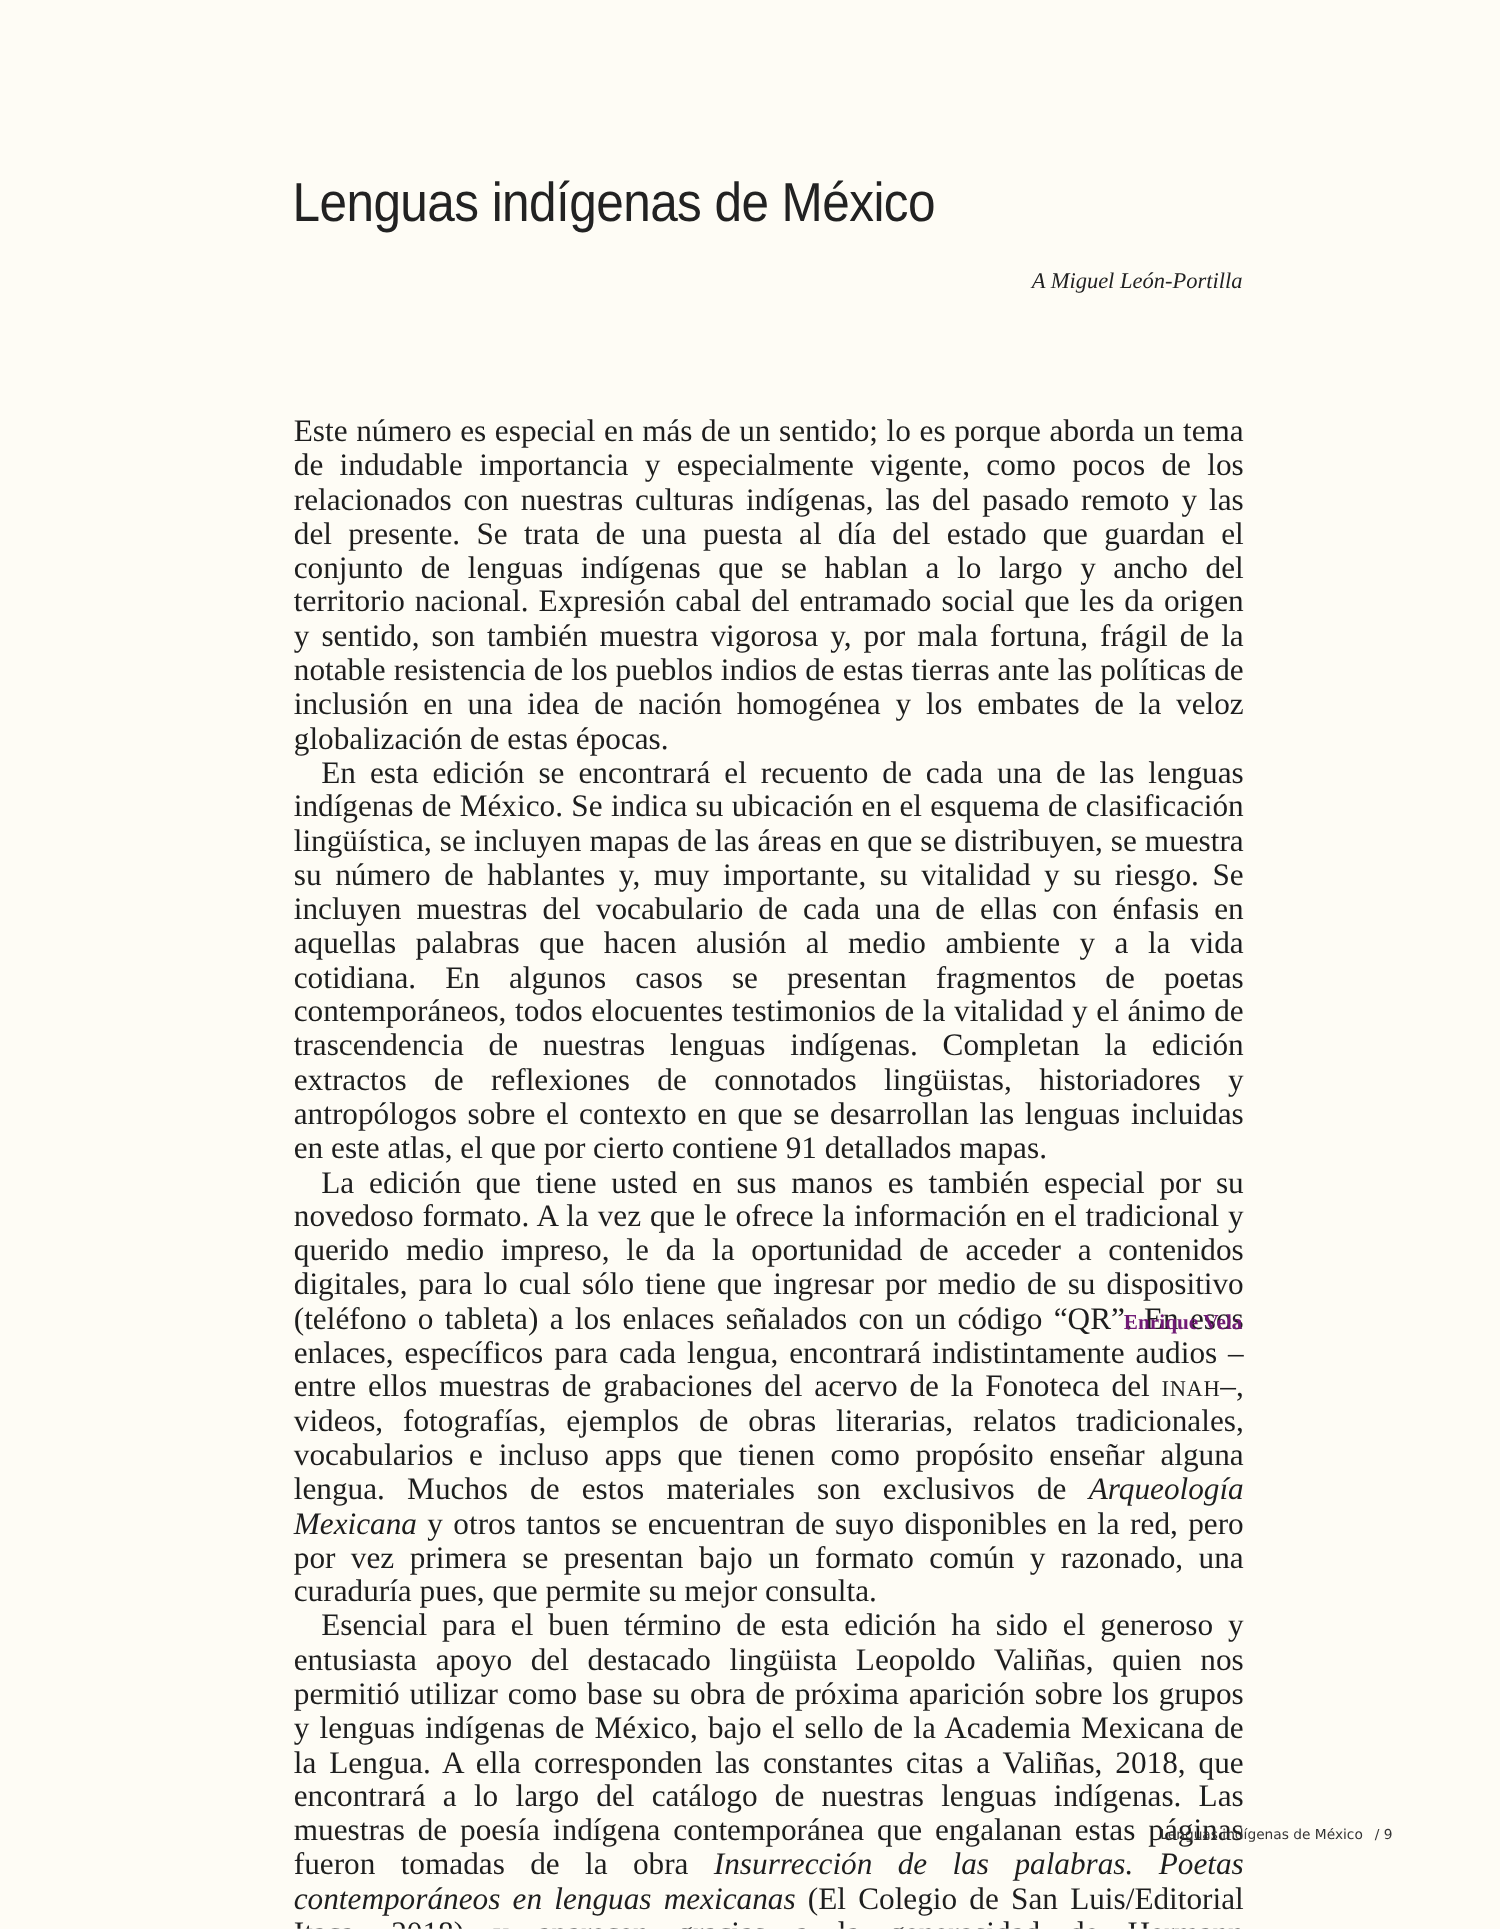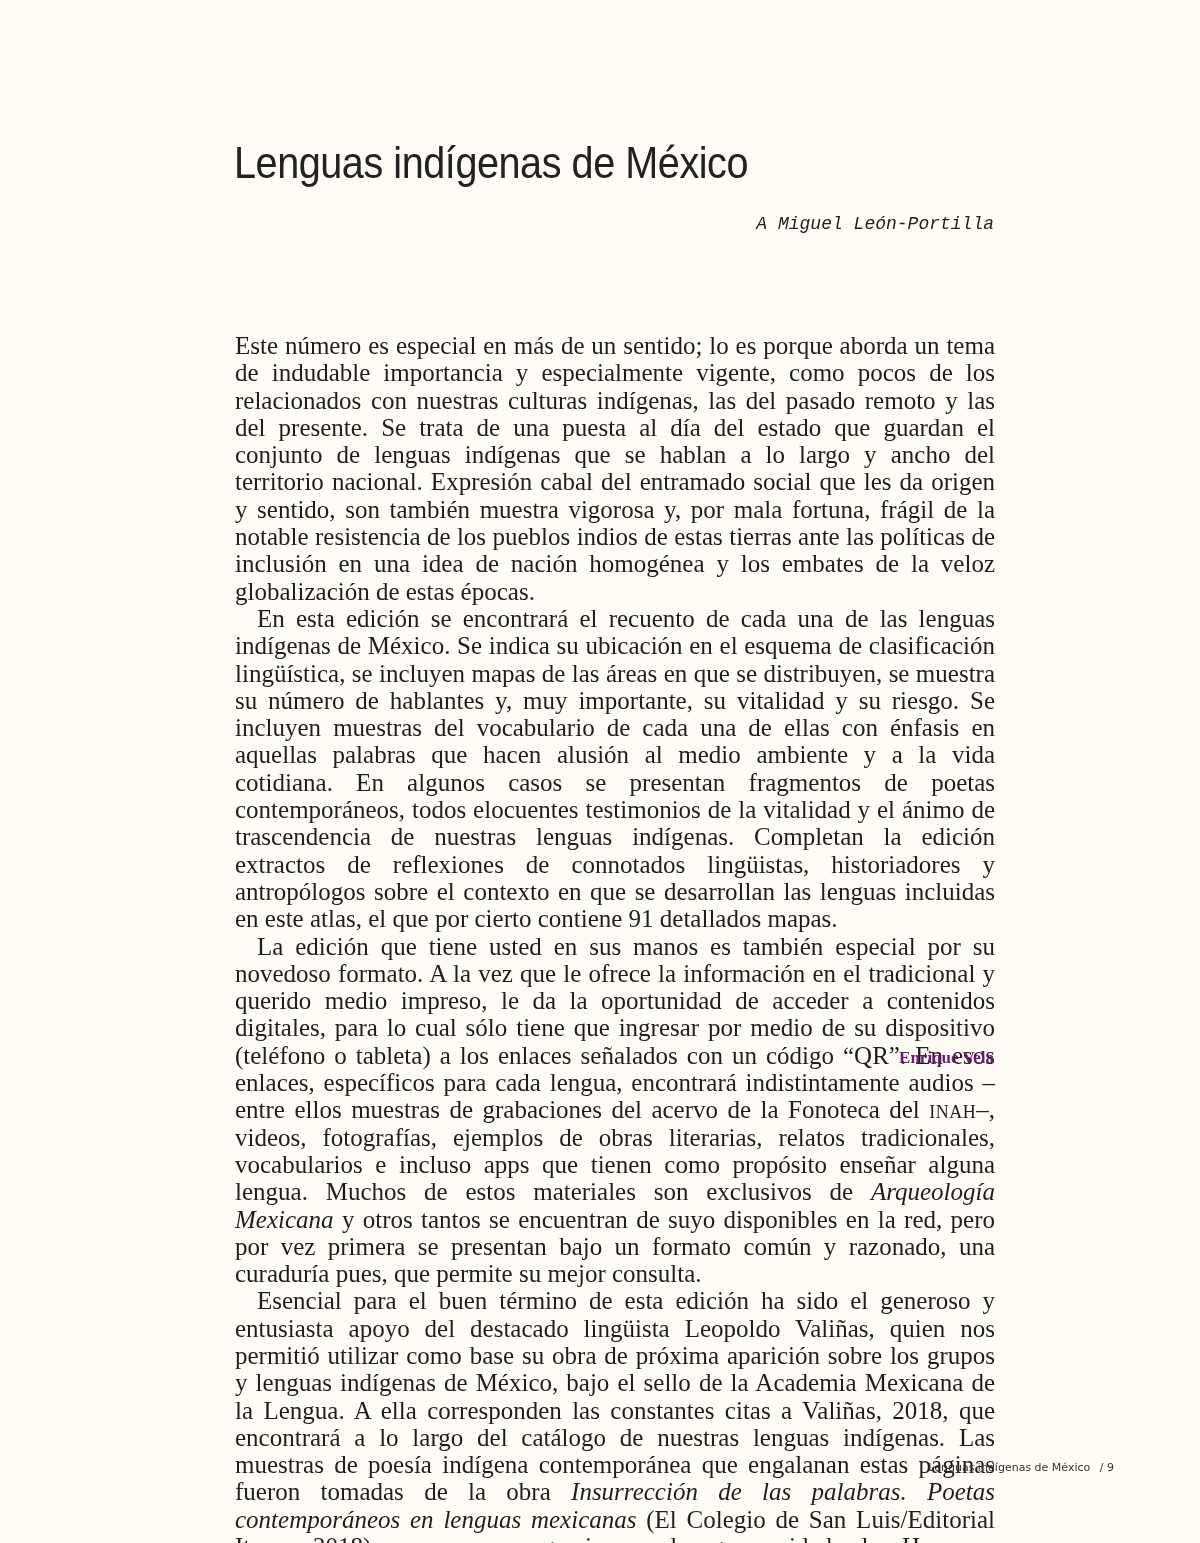--- a/index.html
+++ b/index.html
@@ -16,21 +16,21 @@
     font-weight: 300;
     font-size: 44px;
     letter-spacing: -0.5px;
     color: #222;
     margin: 0;
     transform: scaleX(0.9);
     transform-origin: left top;
   }
   .dedication {
     position: absolute; right: 206px; top: 214px;
-    font-family: Liberation Mono, monospace;
+    font-family: Liberation Serif, serif;
     font-style: italic;
     font-size: 18px;
     color: #222;
     text-align: center;
   }
   .body-text {
     position: absolute; left: 235px; top: 332px; width: 760px;
     font-family: "Liberation Serif", serif;
     font-size: 25px;
     line-height: 27.3px;

